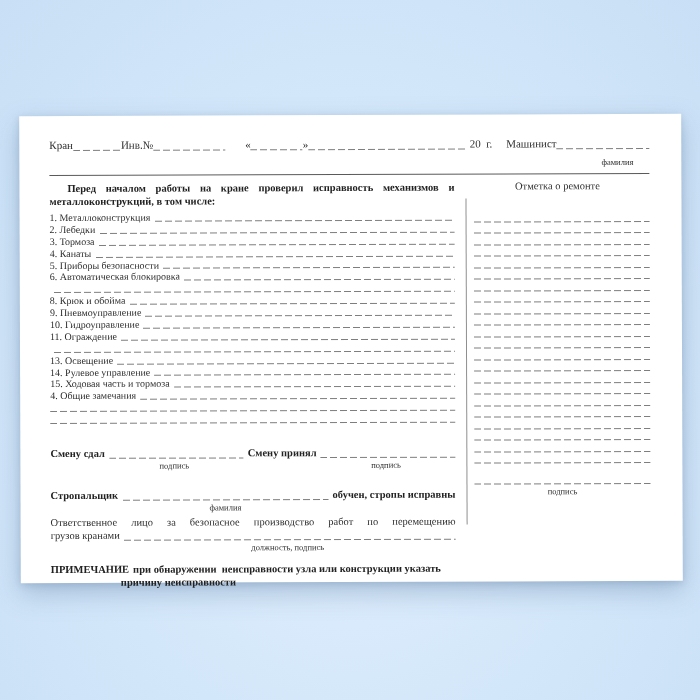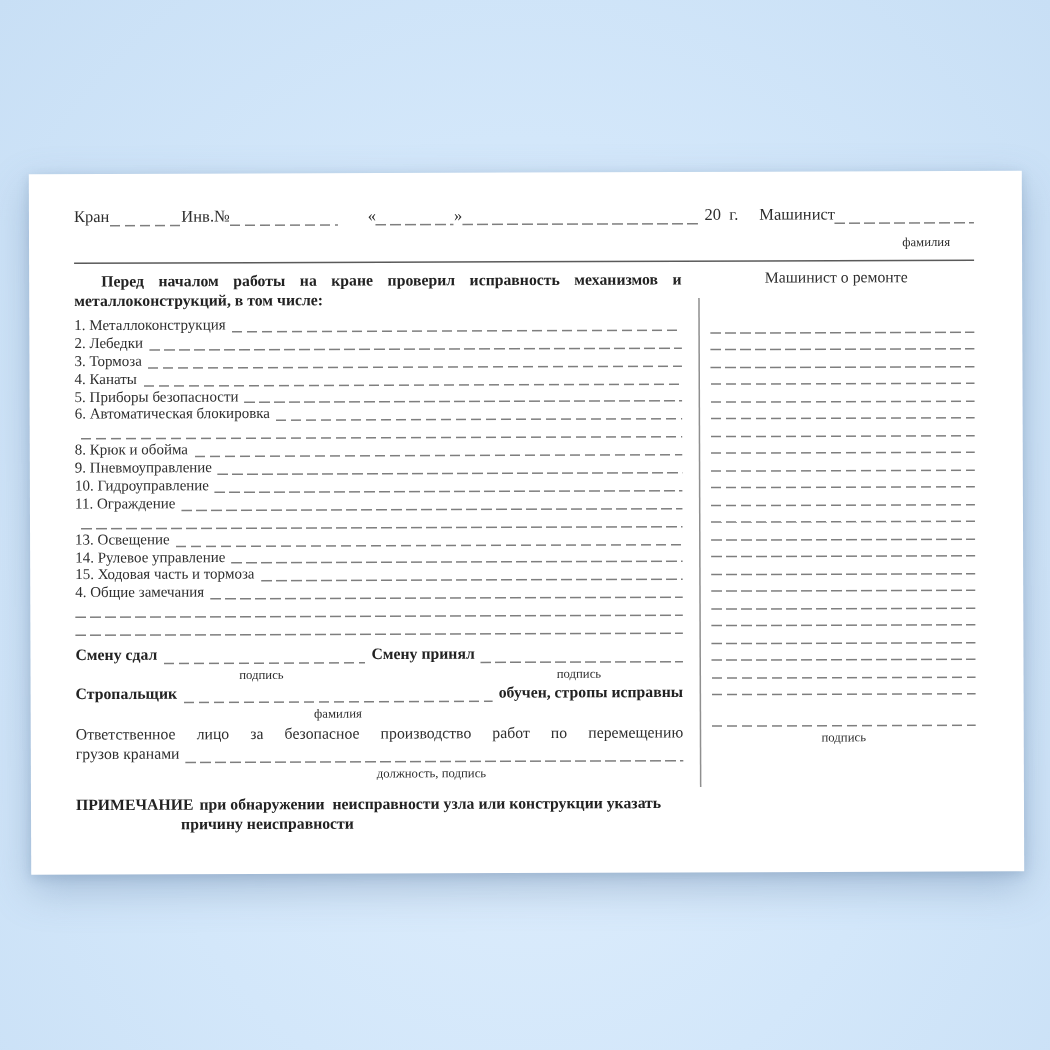--- a/index.html
+++ b/index.html
@@ -13,21 +13,21 @@
   .paper{
     position:absolute;left:20px;top:115px;width:662px;height:467px;
     background:#ffffff;
     box-shadow:0 10px 26px rgba(110,140,175,.45), 0 2px 7px rgba(110,140,175,.32);
     transform:rotate(-0.2deg);
     box-sizing:border-box;
     padding:23px 32px 0 30px;
   }
   
   .small{font-size:8.5px;color:#2e2e2e;}
-  .b{font-weight:bold;color:#222;}
+  .b{font-weight:bold;color:#222;margin-top:16px;}
   .center{text-align:center;}
   .fill{
     flex:1;min-width:8px;margin:0 0 2px 4px;align-self:stretch;
     background:repeating-linear-gradient(90deg,#7e7e7e 0 7px, rgba(0,0,0,0) 7px 10px) left bottom / 100% 1px no-repeat;
   }
   .line,.rline{
     background:repeating-linear-gradient(90deg,#7e7e7e 0 7px, rgba(0,0,0,0) 7px 10px) left bottom / 100% 1px no-repeat;
   }
   .line{height:11.9px;margin-bottom:0;background-position:left calc(100% - 2px);}
   .rline{height:11.5px;background-position:left calc(100% - 2px);}
@@ -209,21 +209,21 @@
 
         <div class="note">
           <div>
             <span class="b">ПРИМЕЧАНИЕ</span><span class="pre">при обнаружении  неисправности узла или конструкции указать</span>
           </div>
           <div class="note2">причину неисправности</div>
         </div>
       </div>
 
       <div class="right-col">
-        <div class="repair-head">Машинист о ремонте</div>
+        <div class="repair-head">Отметка о ремонте</div>
         <div class="right-body">
           <div id="repair-lines">
               <div class="rline"></div>
               <div class="rline"></div>
               <div class="rline"></div>
               <div class="rline"></div>
               <div class="rline"></div>
               <div class="rline"></div>
               <div class="rline"></div>
               <div class="rline"></div>

